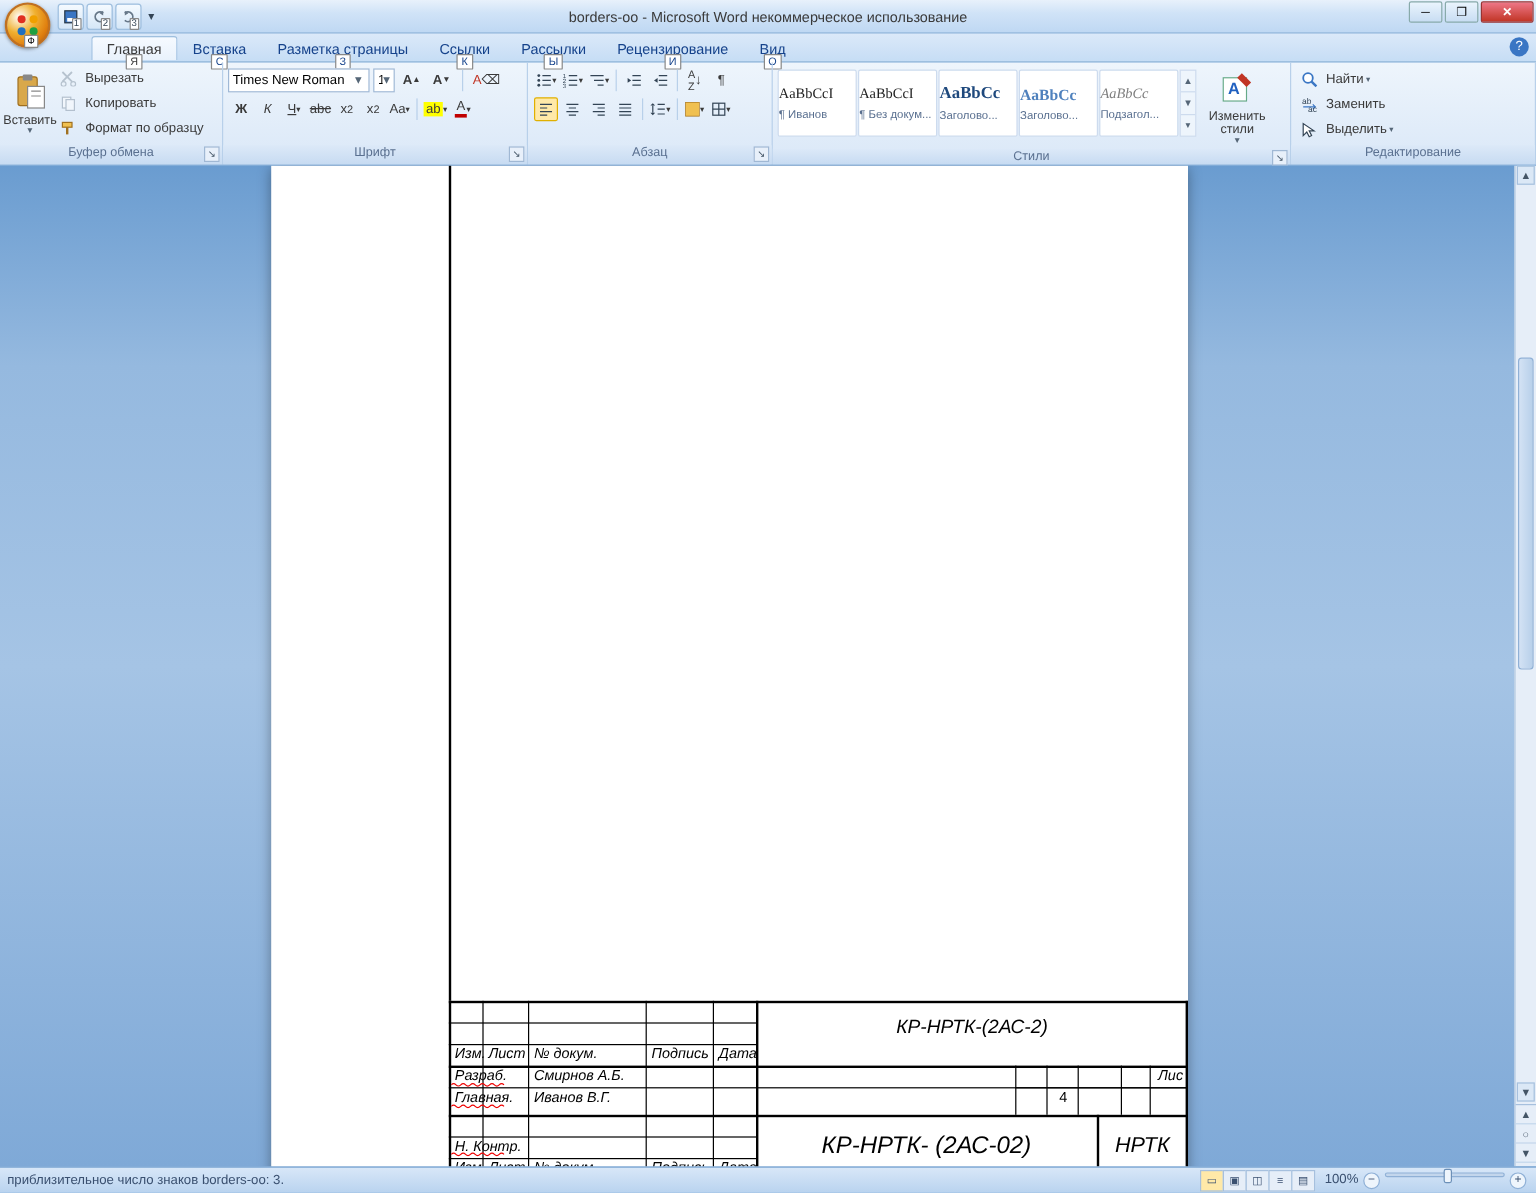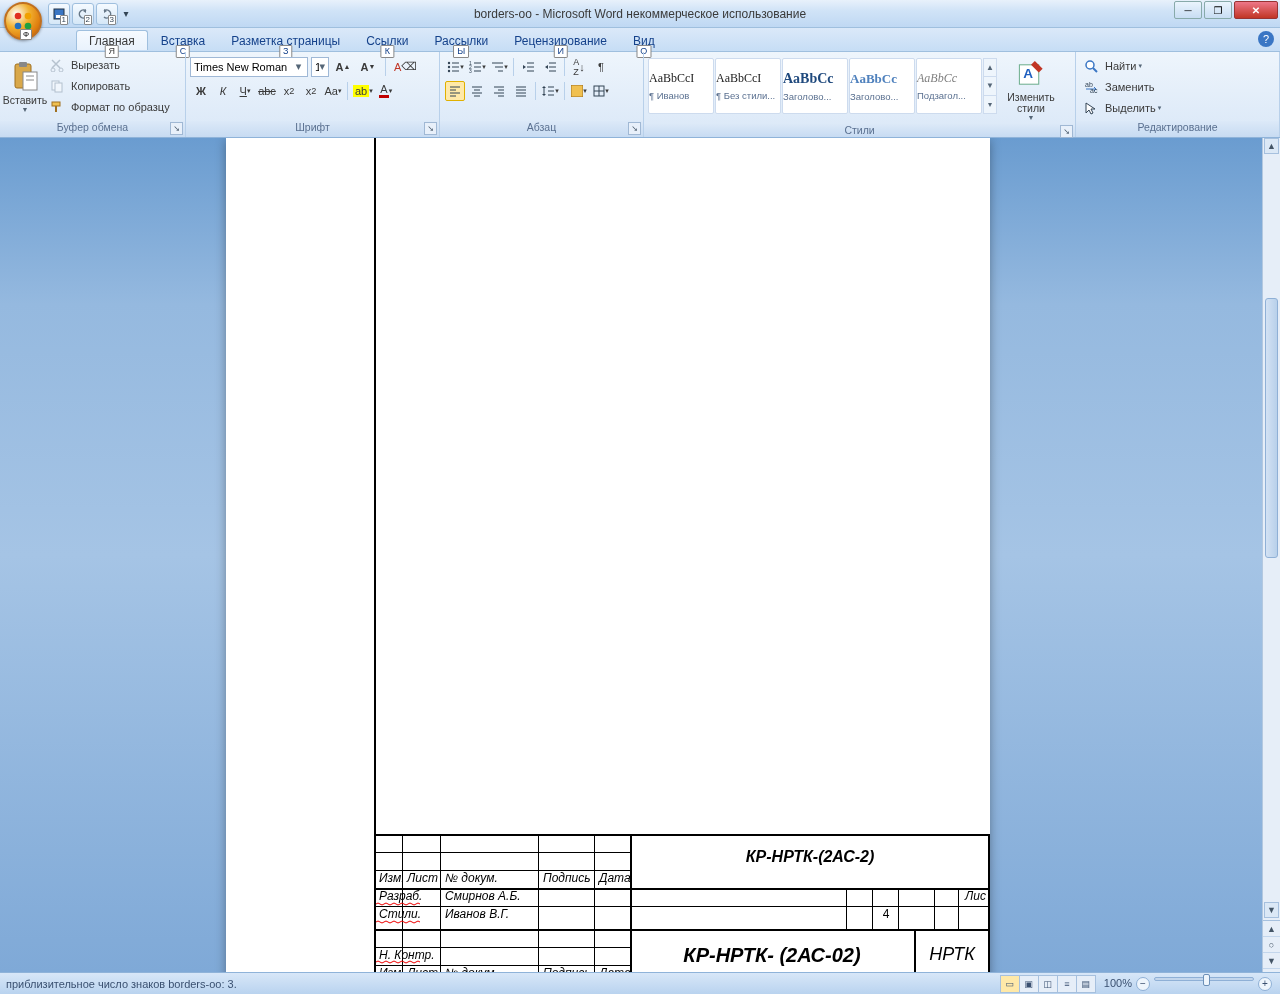--- a/index.html
+++ b/index.html
@@ -67,21 +67,21 @@
 .frame { position:absolute; left:148px; top:0; right:0; bottom:24px; }
 .frame-left { position:absolute; left:0; top:0; bottom:150px; width:2px; background:#000;}
 .stamp-area { position:absolute; left:0; right:0; bottom:0; height:150px; font-family:"Times New Roman", serif; font-size:12px; font-style:italic;}
 .stamp-area .thick { position:absolute; background:#000;}
 .stamp-area .thin { position:absolute; background:#000;}
 
 .h2 {height:2px;} .h1 {height:1px;}
 .v2 {width:2px;} .v1 {width:1px;}
 .cell { position:absolute; display:flex; align-items:center; padding:0 3px; white-space:nowrap;}
 .cell.center{justify-content:center;}
-.cell.bold{font-weight:bold; font-style:italic;}
+.cell.bold{font-weight:normal; font-style:italic;}
 
 
 .statusbar { position:absolute; bottom:0; left:0; right:0; height:22px; background: linear-gradient(to bottom,#d8e7f8,#b9d3ef); border-top:1px solid #8fb3d9; display:flex; align-items:center; font-size:11px; color:#3a5070; }
 .statusbar .left { padding-left:6px; flex:1;}
 .statusbar .views { display:flex; }
 .statusbar .views .vb { width:20px; height:18px; border:1px solid #a6c0de; background:#e6eef8; margin-left:-1px; font-size:9px; text-align:center; line-height:16px; cursor:pointer;}
 .statusbar .zoom { display:flex; align-items:flex-start; margin:0 8px; gap:4px;}
 .statusbar .zoom .track { width:100px; height:4px; background:#c3d6ec; border:1px solid #8fb0d6; position:relative; border-radius:2px;}
 .statusbar .zoom .track .knob { position:absolute; left:48px; top:-4px; width:7px; height:12px; background:#eef5fc; border:1px solid #6c90b8; border-radius:2px;}
 .statusbar .zoom .pm { width:14px; height:14px; border:1px solid #8fb0d6; border-radius:7px; background:#eef5fc; font-size:10px; line-height:12px; text-align:center; cursor:pointer;}
@@ -366,21 +366,21 @@
 
   <div class="group" style="width:432px">
     <div class="group-body" style="padding-top:6px">
       <div class="style-gallery">
         <div class="style-item">
             <div class="sample">AaBbCcI</div>
             <div class="nm">¶ Иванов</div>
           </div>
         <div class="style-item">
             <div class="sample">AaBbCcI</div>
-            <div class="nm">¶ Без стили...</div>
+            <div class="nm">¶ Без докум...</div>
           </div>
         <div class="style-item">
             <div class="sample" style="font-weight:bold;color:#1f497d;font-size:14px">AaBbCc</div>
             <div class="nm">Заголово...</div>
           </div>
         <div class="style-item">
             <div class="sample" style="font-weight:bold;color:#4f81bd;font-size:13px">AaBbCc</div>
             <div class="nm">Заголово...</div>
           </div>
         <div class="style-item">
@@ -478,21 +478,21 @@
         <div class="thin v1" style="top:0;height:150px;left:220px"></div>
 
         <div class="cell" style="left:2px;top:37px;width:26px">Изм.</div>
         <div class="cell" style="left:30px;top:37px;width:34px">Лист</div>
         <div class="cell" style="left:68px;top:37px;width:94px">№ докум.</div>
         <div class="cell" style="left:166px;top:37px;width:52px">Подпись</div>
         <div class="cell" style="left:222px;top:37px;width:32px">Дата</div>
 
         <div class="cell" style="left:2px;top:55px;width:62px">Разраб.</div>
         <div class="cell" style="left:68px;top:55px;width:94px">Смирнов А.Б.</div>
-        <div class="cell" style="left:2px;top:73px;width:62px">Стили.</div>
+        <div class="cell" style="left:2px;top:73px;width:62px">Главная.</div>
         <div class="cell" style="left:68px;top:73px;width:94px">Иванов В.Г.</div>
 
         <div class="cell" style="left:2px;top:114px;width:62px">Н. Контр.</div>
         <div class="cell" style="left:2px;top:132px;width:26px">Изм.</div>
         <div class="cell" style="left:30px;top:132px;width:34px">Лист</div>
         <div class="cell" style="left:68px;top:132px;width:94px">№ докум.</div>
         <div class="cell" style="left:166px;top:132px;width:52px">Подпись</div>
         <div class="cell" style="left:222px;top:132px;width:32px">Дата</div>
 
         <div class="cell center bold" style="left:258px;top:14px;right:2px;font-size:16px">КР-НРТК-(2АС-2)</div>

